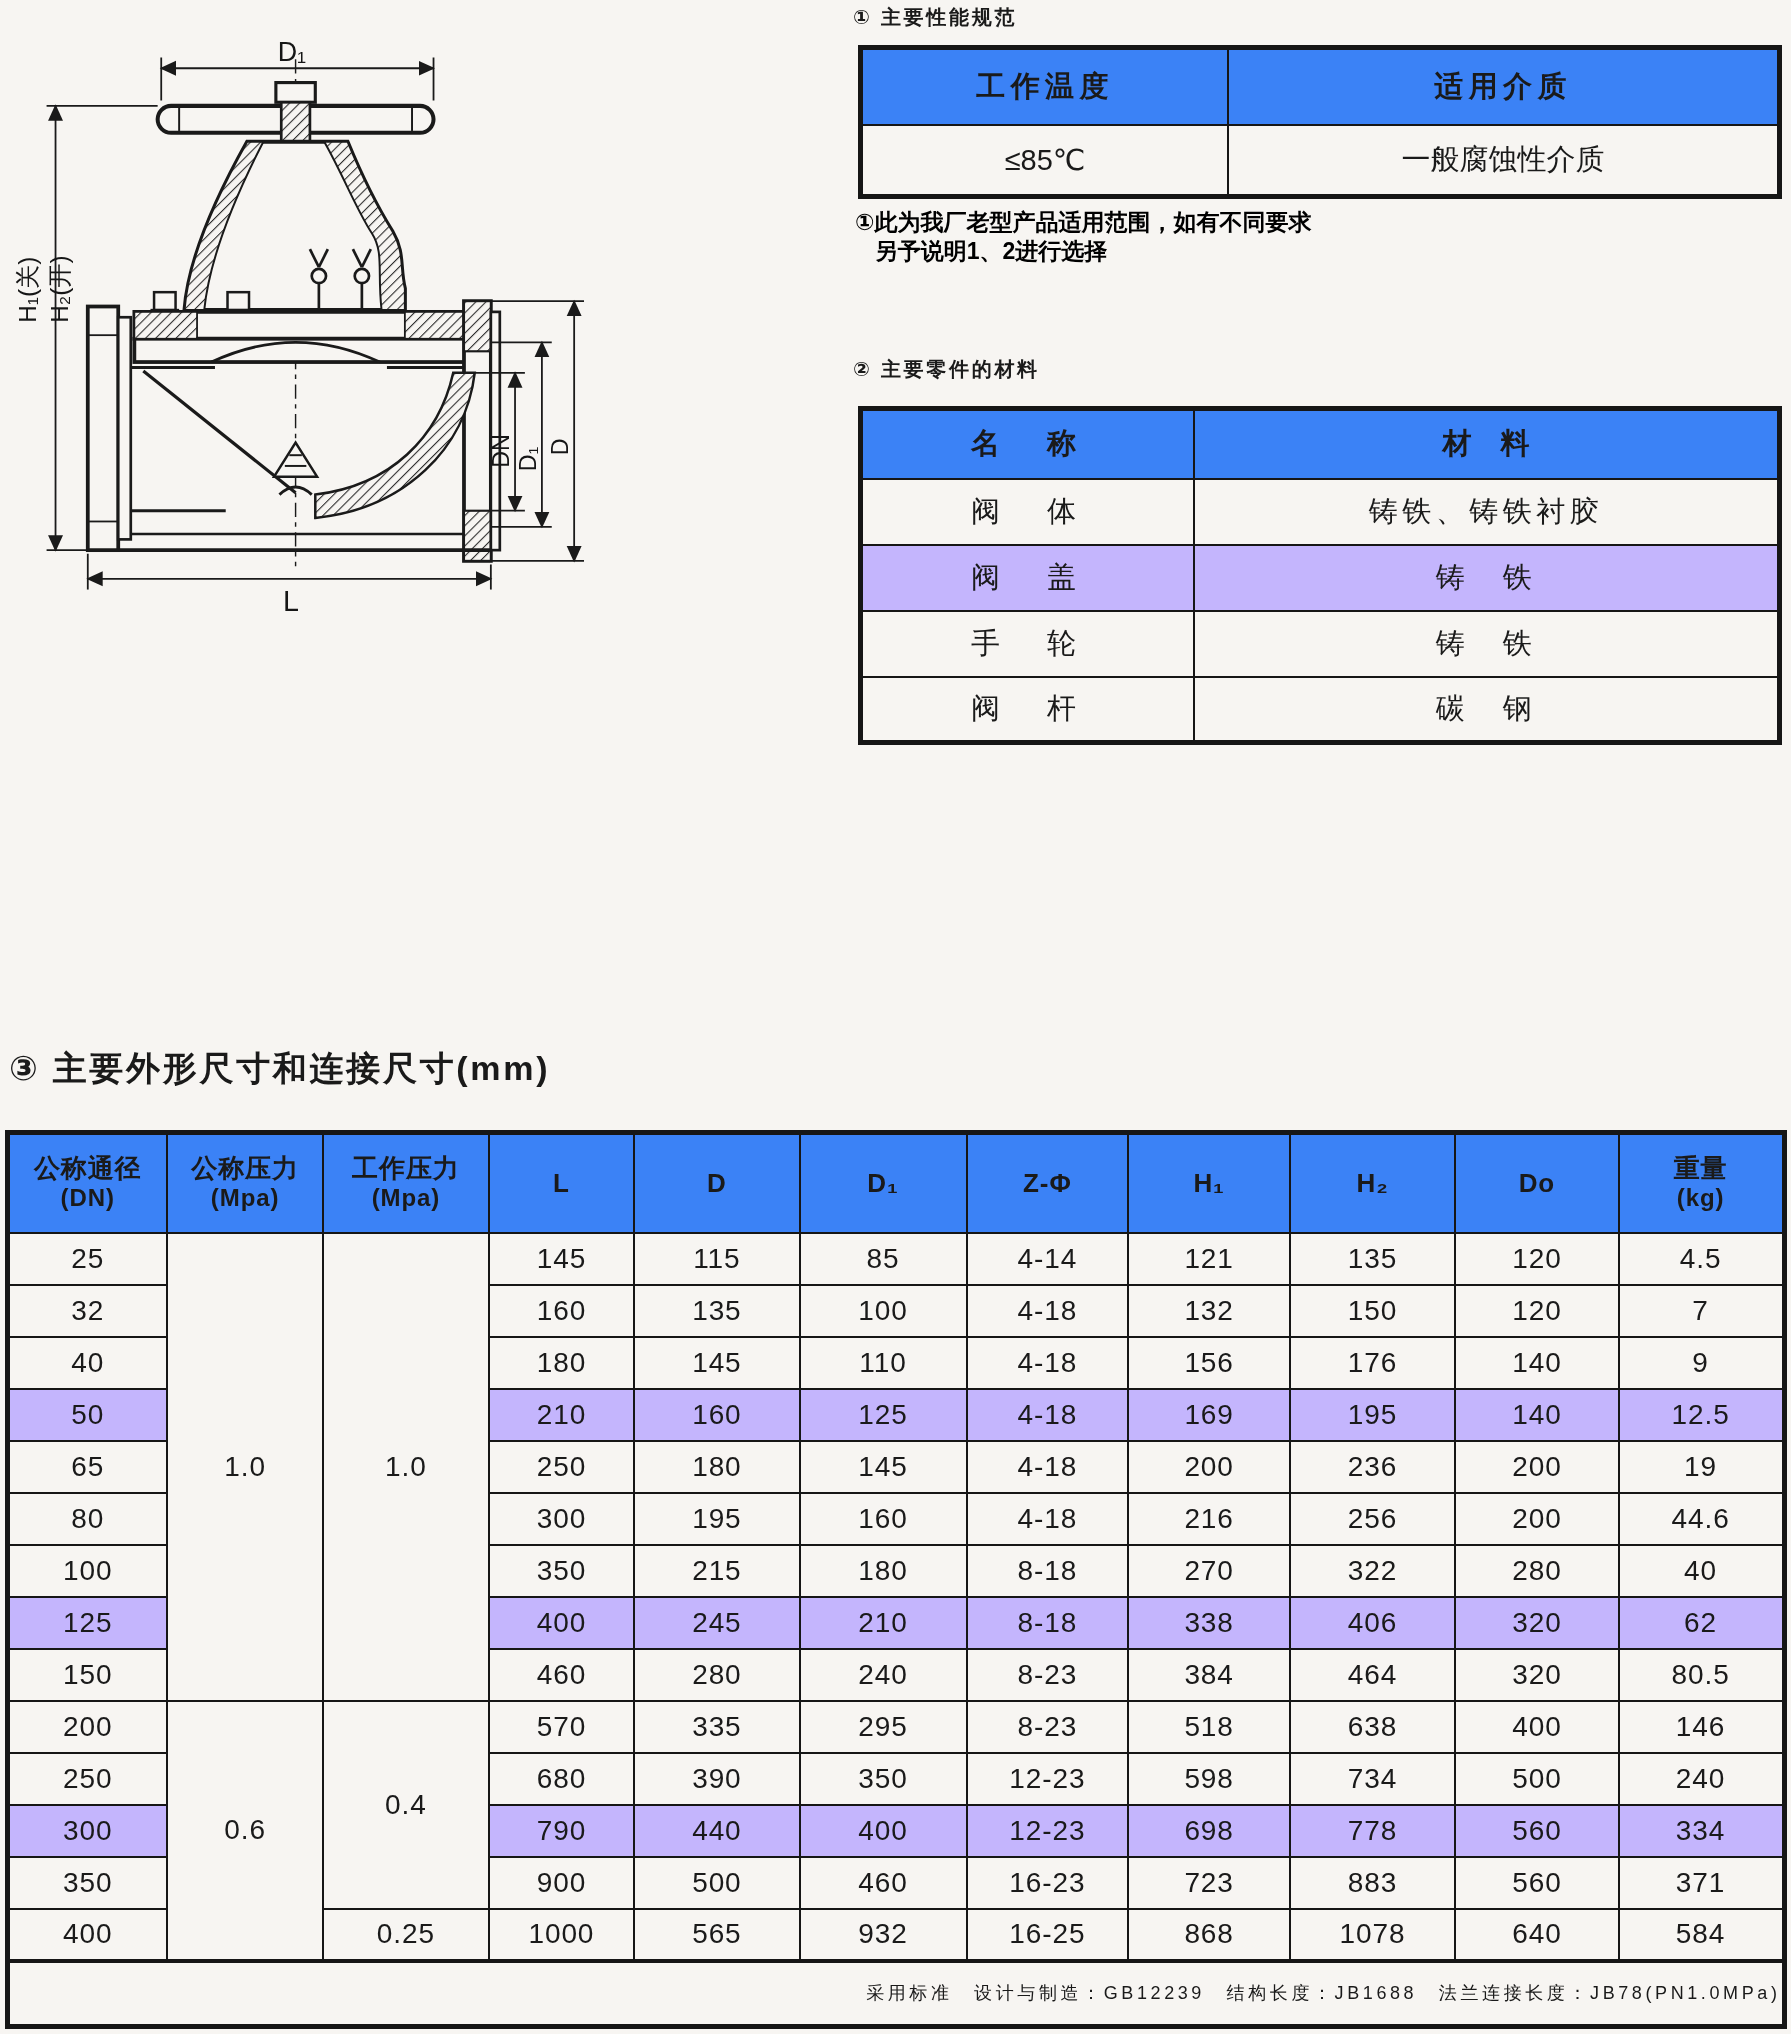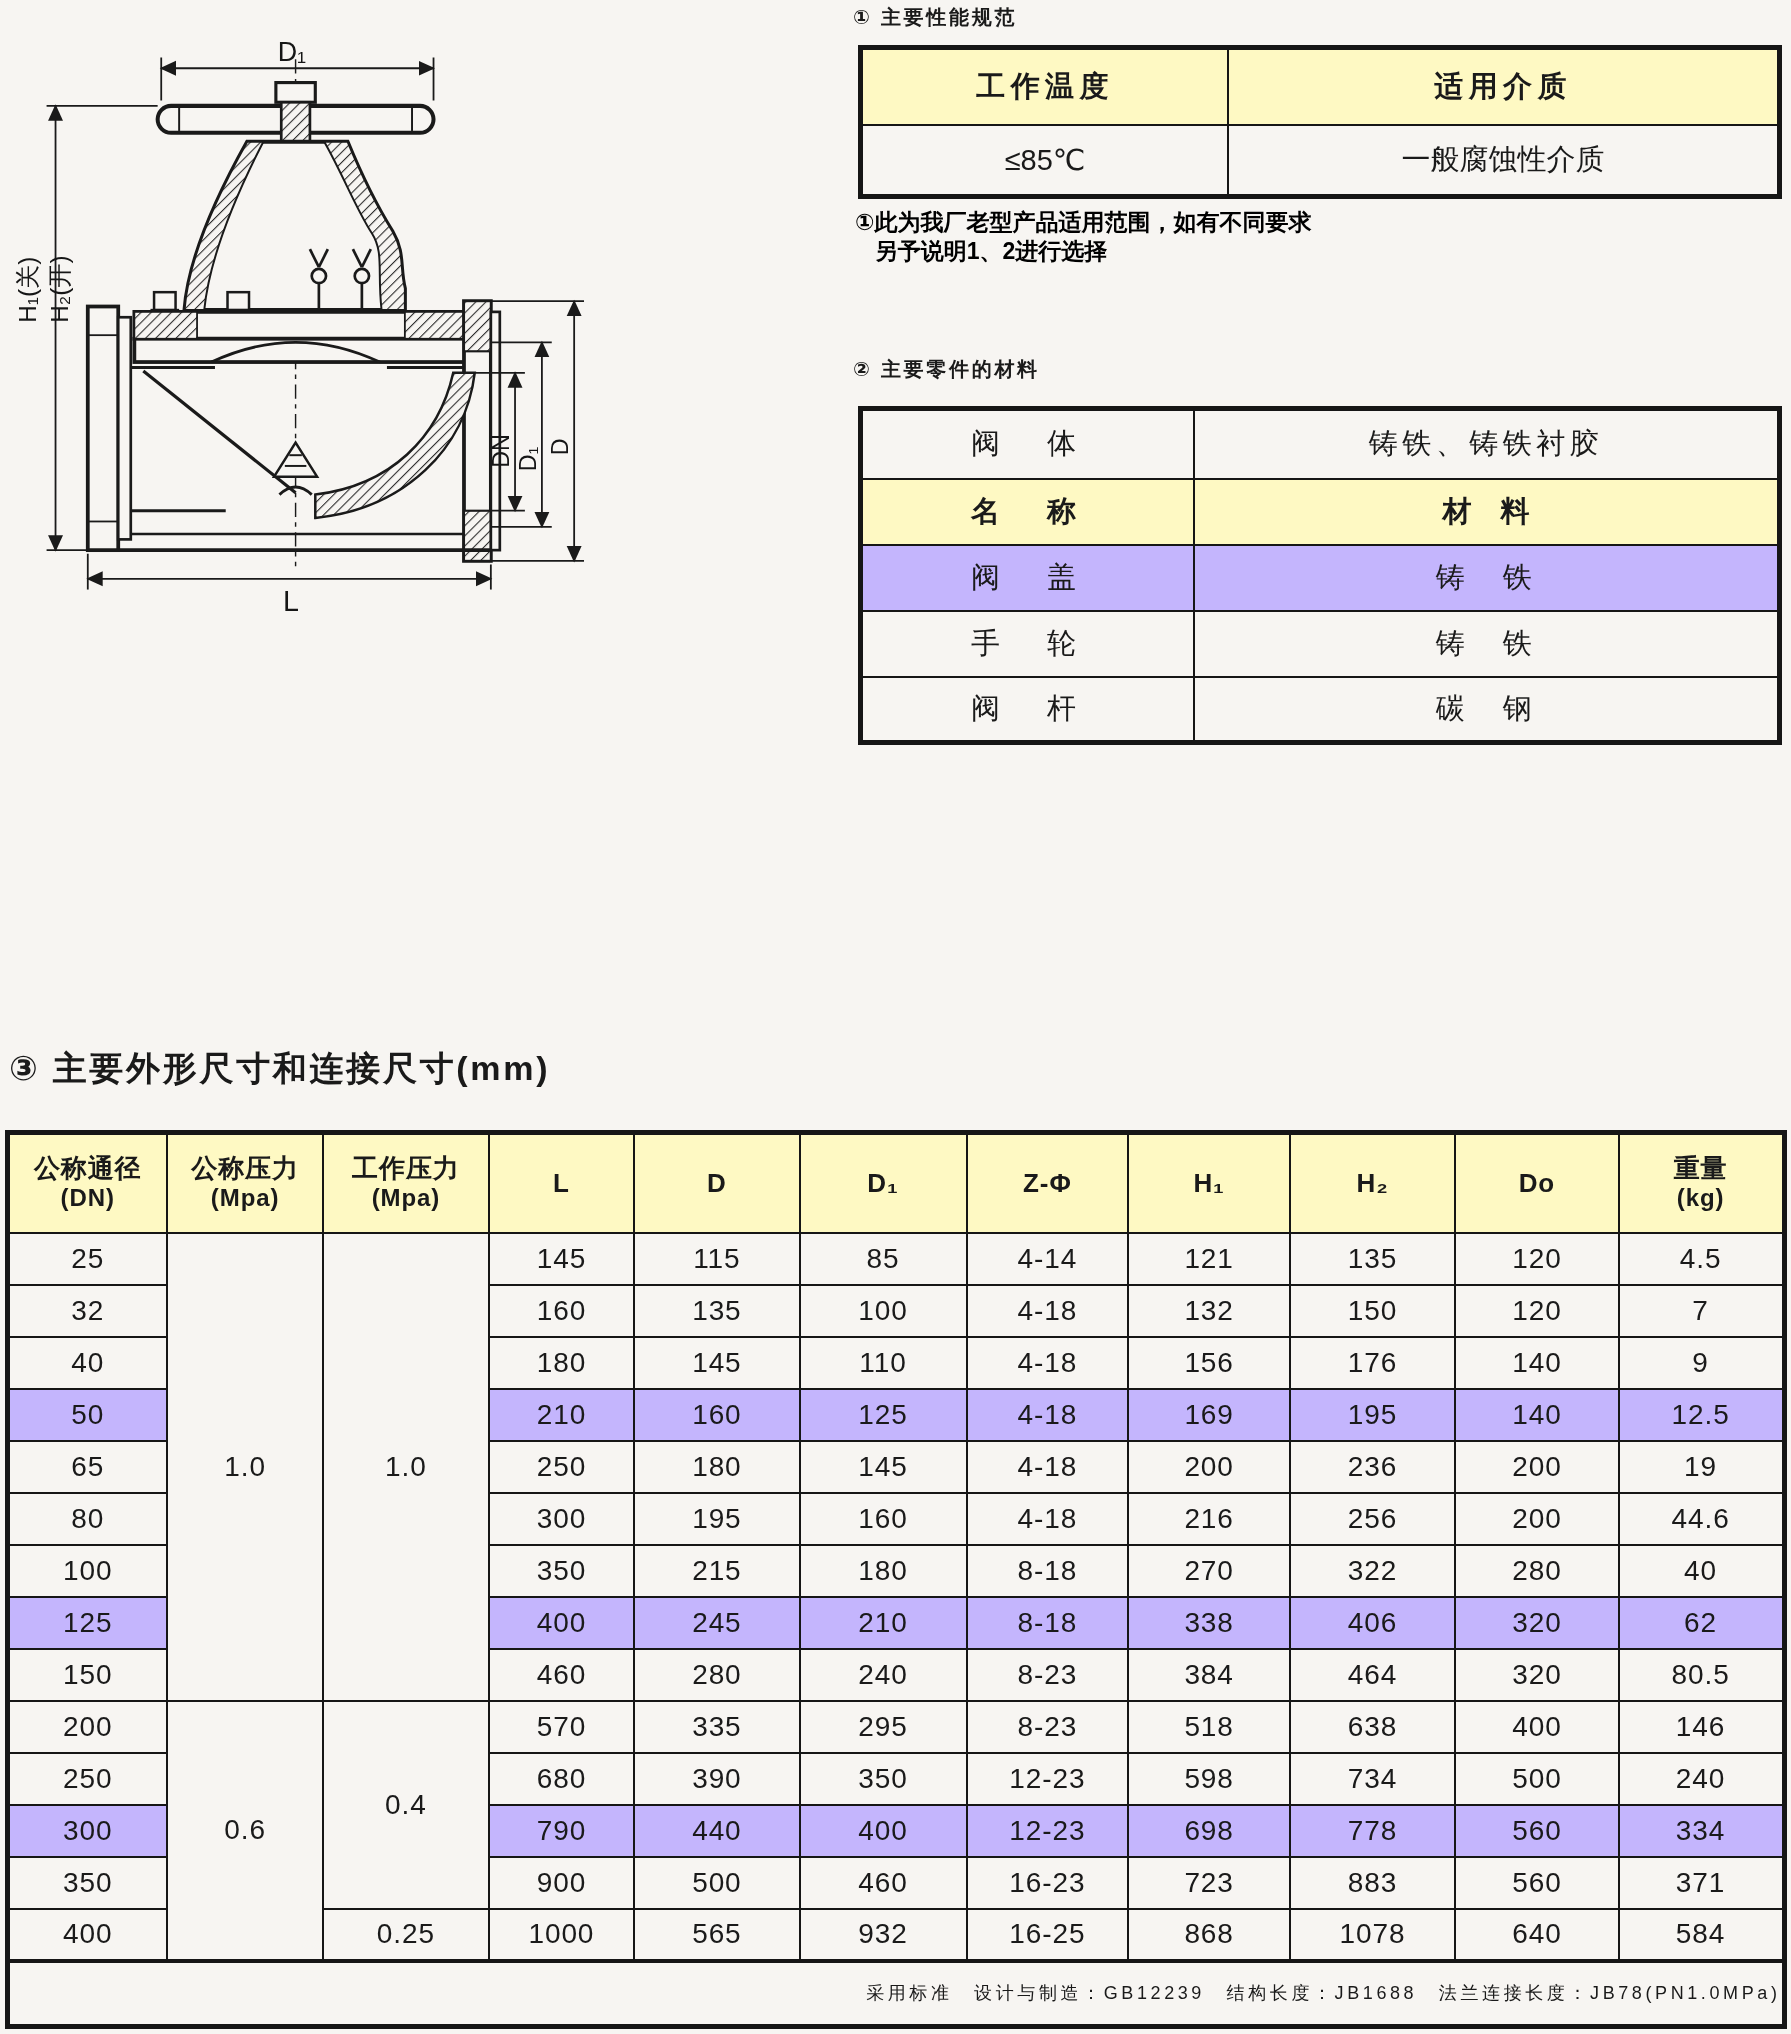--- a/index.html
+++ b/index.html
@@ -9,21 +9,21 @@
     font-family:"Liberation Sans","DejaVu Sans",sans-serif;
   }
   .page{position:absolute;inset:0;}
   .sec-title{position:absolute;font-size:20px;font-weight:bold;letter-spacing:2.7px;white-space:nowrap;}
   #title-1{left:853px;top:3.6px;}
   #title-2{left:853px;top:356px;}
   #title-3{left:9px;top:1046px;font-size:34px;}
 
   table{border-collapse:collapse;table-layout:fixed;}
   th,td{border:2.7px solid #161616;text-align:center;vertical-align:middle;overflow:hidden;}
-  th{background:#fef9c3;font-weight:bold;}
+  th{background:#3b82f6;font-weight:bold;}
   tr.shaded td{background:#c4b5fd;}
 
   
   #perf-table{position:absolute;left:858px;top:45px;width:924px;border:5.4px solid #161616;font-size:29px;}
   #perf-table col.c1{width:40%;} #perf-table col.c2{width:60%;}
   #perf-table tr{height:72px;}
   #perf-table tr:first-child{height:77px;}
   #perf-table th{letter-spacing:5.4px;}
 
   
@@ -206,26 +206,26 @@
   </div>
 
   <div class="sec-title" id="title-2">② 主要零件的材料</div>
   <table id="mat-table">
     <colgroup>
         <col class="c1">
         <col class="c2">
       </colgroup>
     <tbody id="mat-body">
         <tr>
+          <th>名　称</th>
+          <th>材　料</th>
+        </tr>
+        <tr>
           <td>阀　体</td>
           <td>铸铁、铸铁衬胶</td>
-        </tr>
-        <tr>
-          <th>名　称</th>
-          <th>材　料</th>
         </tr>
         <tr class="shaded">
           <td>阀　盖</td>
           <td>铸　铁</td>
         </tr>
         <tr>
           <td>手　轮</td>
           <td>铸　铁</td>
         </tr>
         <tr>

